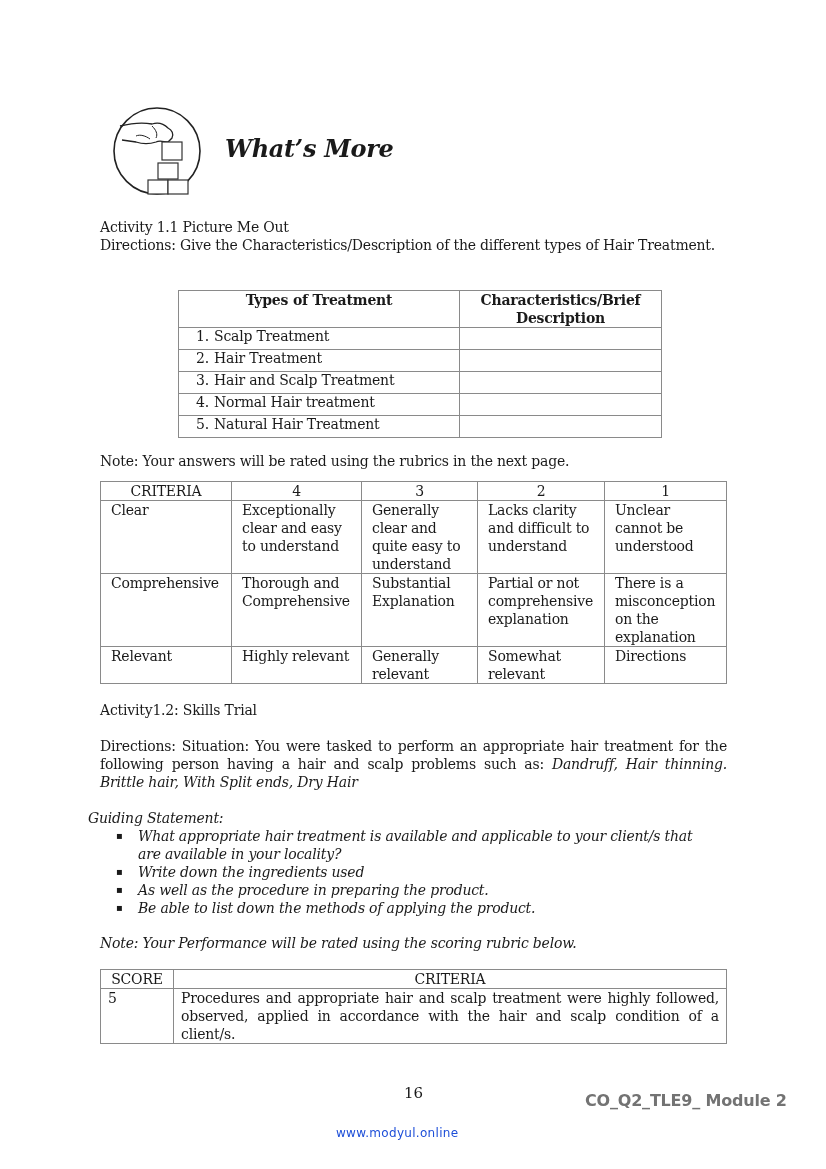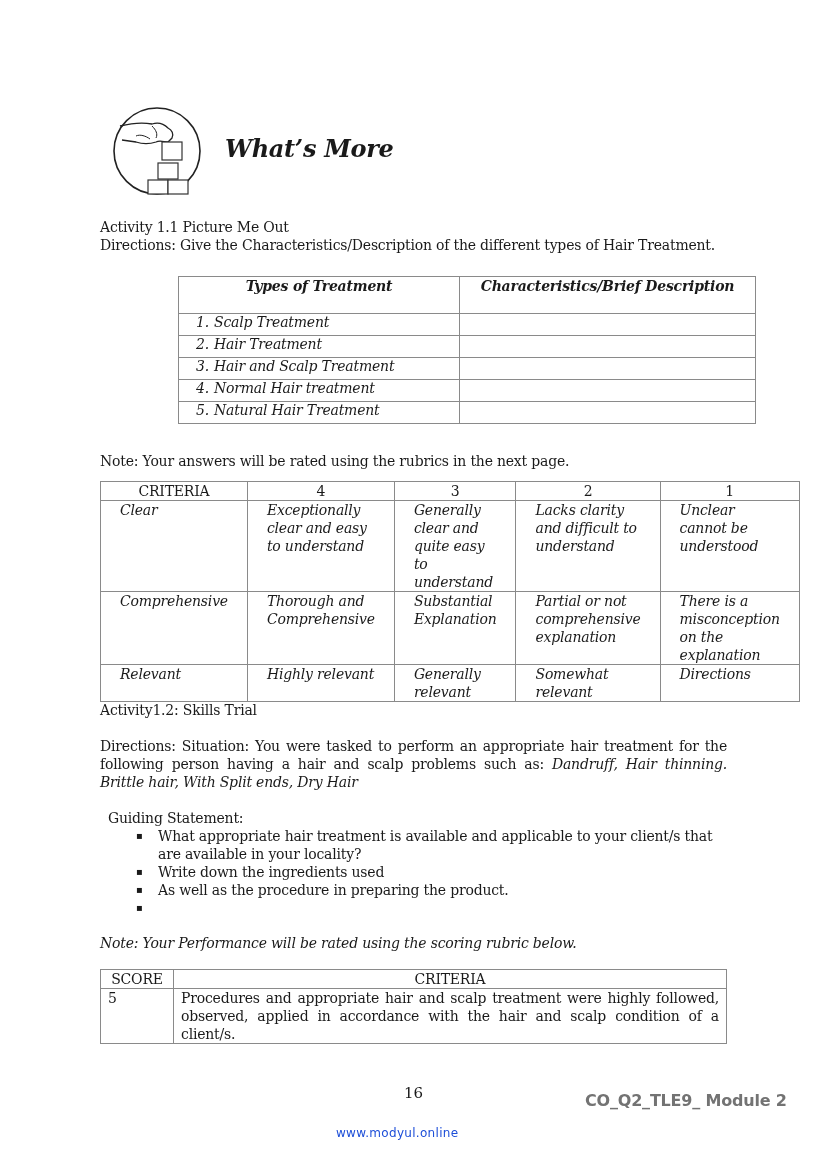--- a/index.html
+++ b/index.html
@@ -17,35 +17,35 @@
     left: 225px; top: 134px; font-family: "DejaVu Serif", serif;
     font-size: 24px; font-weight: bold; font-style: italic; letter-spacing: -0.3px;
   }
 
   
   #act11 { left: 100px; top: 218px; width: 630px; }
 
   table { border-collapse: collapse; font-size: 14px; line-height: 18px; letter-spacing: -0.2px; }
   td, th { border: 1px solid #8a8a8a; vertical-align: top; padding: 0 7px; }
 
-  #treat-table { left: 178px; top: 276px; width: 578px; font-style: italic; }
+  #treat-table { left: 178px; top: 290px; width: 484px; }
   #treat-table th { font-weight: bold; text-align: center; padding: 0 5px; height: 36px; }
   #treat-table td { height: 17px; line-height: 17px; padding: 0 0 4px 30px; }
   #treat-table td.desc { padding: 0; }
   #treat-table .num { display: inline-block; width: 24px; text-align: right; margin-left: -24px; margin-right: 5px; }
 
   #note1 { left: 100px; top: 452px; }
 
   #rubric1 { left: 100px; top: 481px; width: 627px; }
   #rubric1 th { font-weight: normal; text-align: center; height: 18px; }
-  #rubric1 td { padding: 0 19px; font-style: italic; }
+  #rubric1 td { padding: 0 10px; }
 
   #act12 { left: 100px; top: 701px; }
   #directions { left: 100px; top: 737px; width: 627px; text-align: justify; }
-  #guiding { left: 108px; top: 809px; width: 640px; }
+  #guiding { left: 88px; top: 809px; width: 640px; font-style: italic; }
   #guiding ul { margin: 0; padding: 0; list-style: none; }
   #guiding li { position: relative; padding-left: 50px; }
   #guiding li .bullet { position: absolute; left: 28px; top: 0; font-size: 10px; }
   #note2 { left: 100px; top: 934px; font-style: italic; }
 
   #rubric2 { left: 100px; top: 969px; width: 627px; }
   #rubric2 th { font-weight: normal; text-align: center; height: 18px; padding: 0 7px; }
   #rubric2 td { text-align: justify; }
   #rubric2 td.score { width: 52px; text-align: left; }
 
@@ -154,21 +154,21 @@
 <div id="act12" class="abs txt">Activity1.2: Skills Trial</div>
 
 <div id="directions" class="abs txt"><span>Directions: Situation: You were tasked to perform an appropriate hair treatment for the following person having a hair and scalp problems such as: </span><em>Dandruff, Hair thinning. Brittle hair, With Split ends, Dry Hair</em></div>
 
 <div id="guiding" class="abs txt">
   <div>Guiding Statement:</div>
   <ul>
     <li style="width:560px"><span class="bullet">▪</span><span>What appropriate hair treatment is available and applicable to your client/s that are available in your locality?</span></li>
     <li><span class="bullet">▪</span><span>Write down the ingredients used</span></li>
     <li><span class="bullet">▪</span><span>As well as the procedure in preparing the product.</span></li>
-    <li><span class="bullet">▪</span></li>
+    <li><span class="bullet">▪</span><span>Be able to list down the methods of applying the product.</span></li>
   </ul>
 </div>
 
 <div id="note2" class="abs txt">Note: Your Performance will be rated using the scoring rubric below.</div>
 
 <table id="rubric2" class="abs">
   <thead>
     <tr>
       <th style="width:56px; padding:0 8px">SCORE</th>
       <th>CRITERIA</th>

